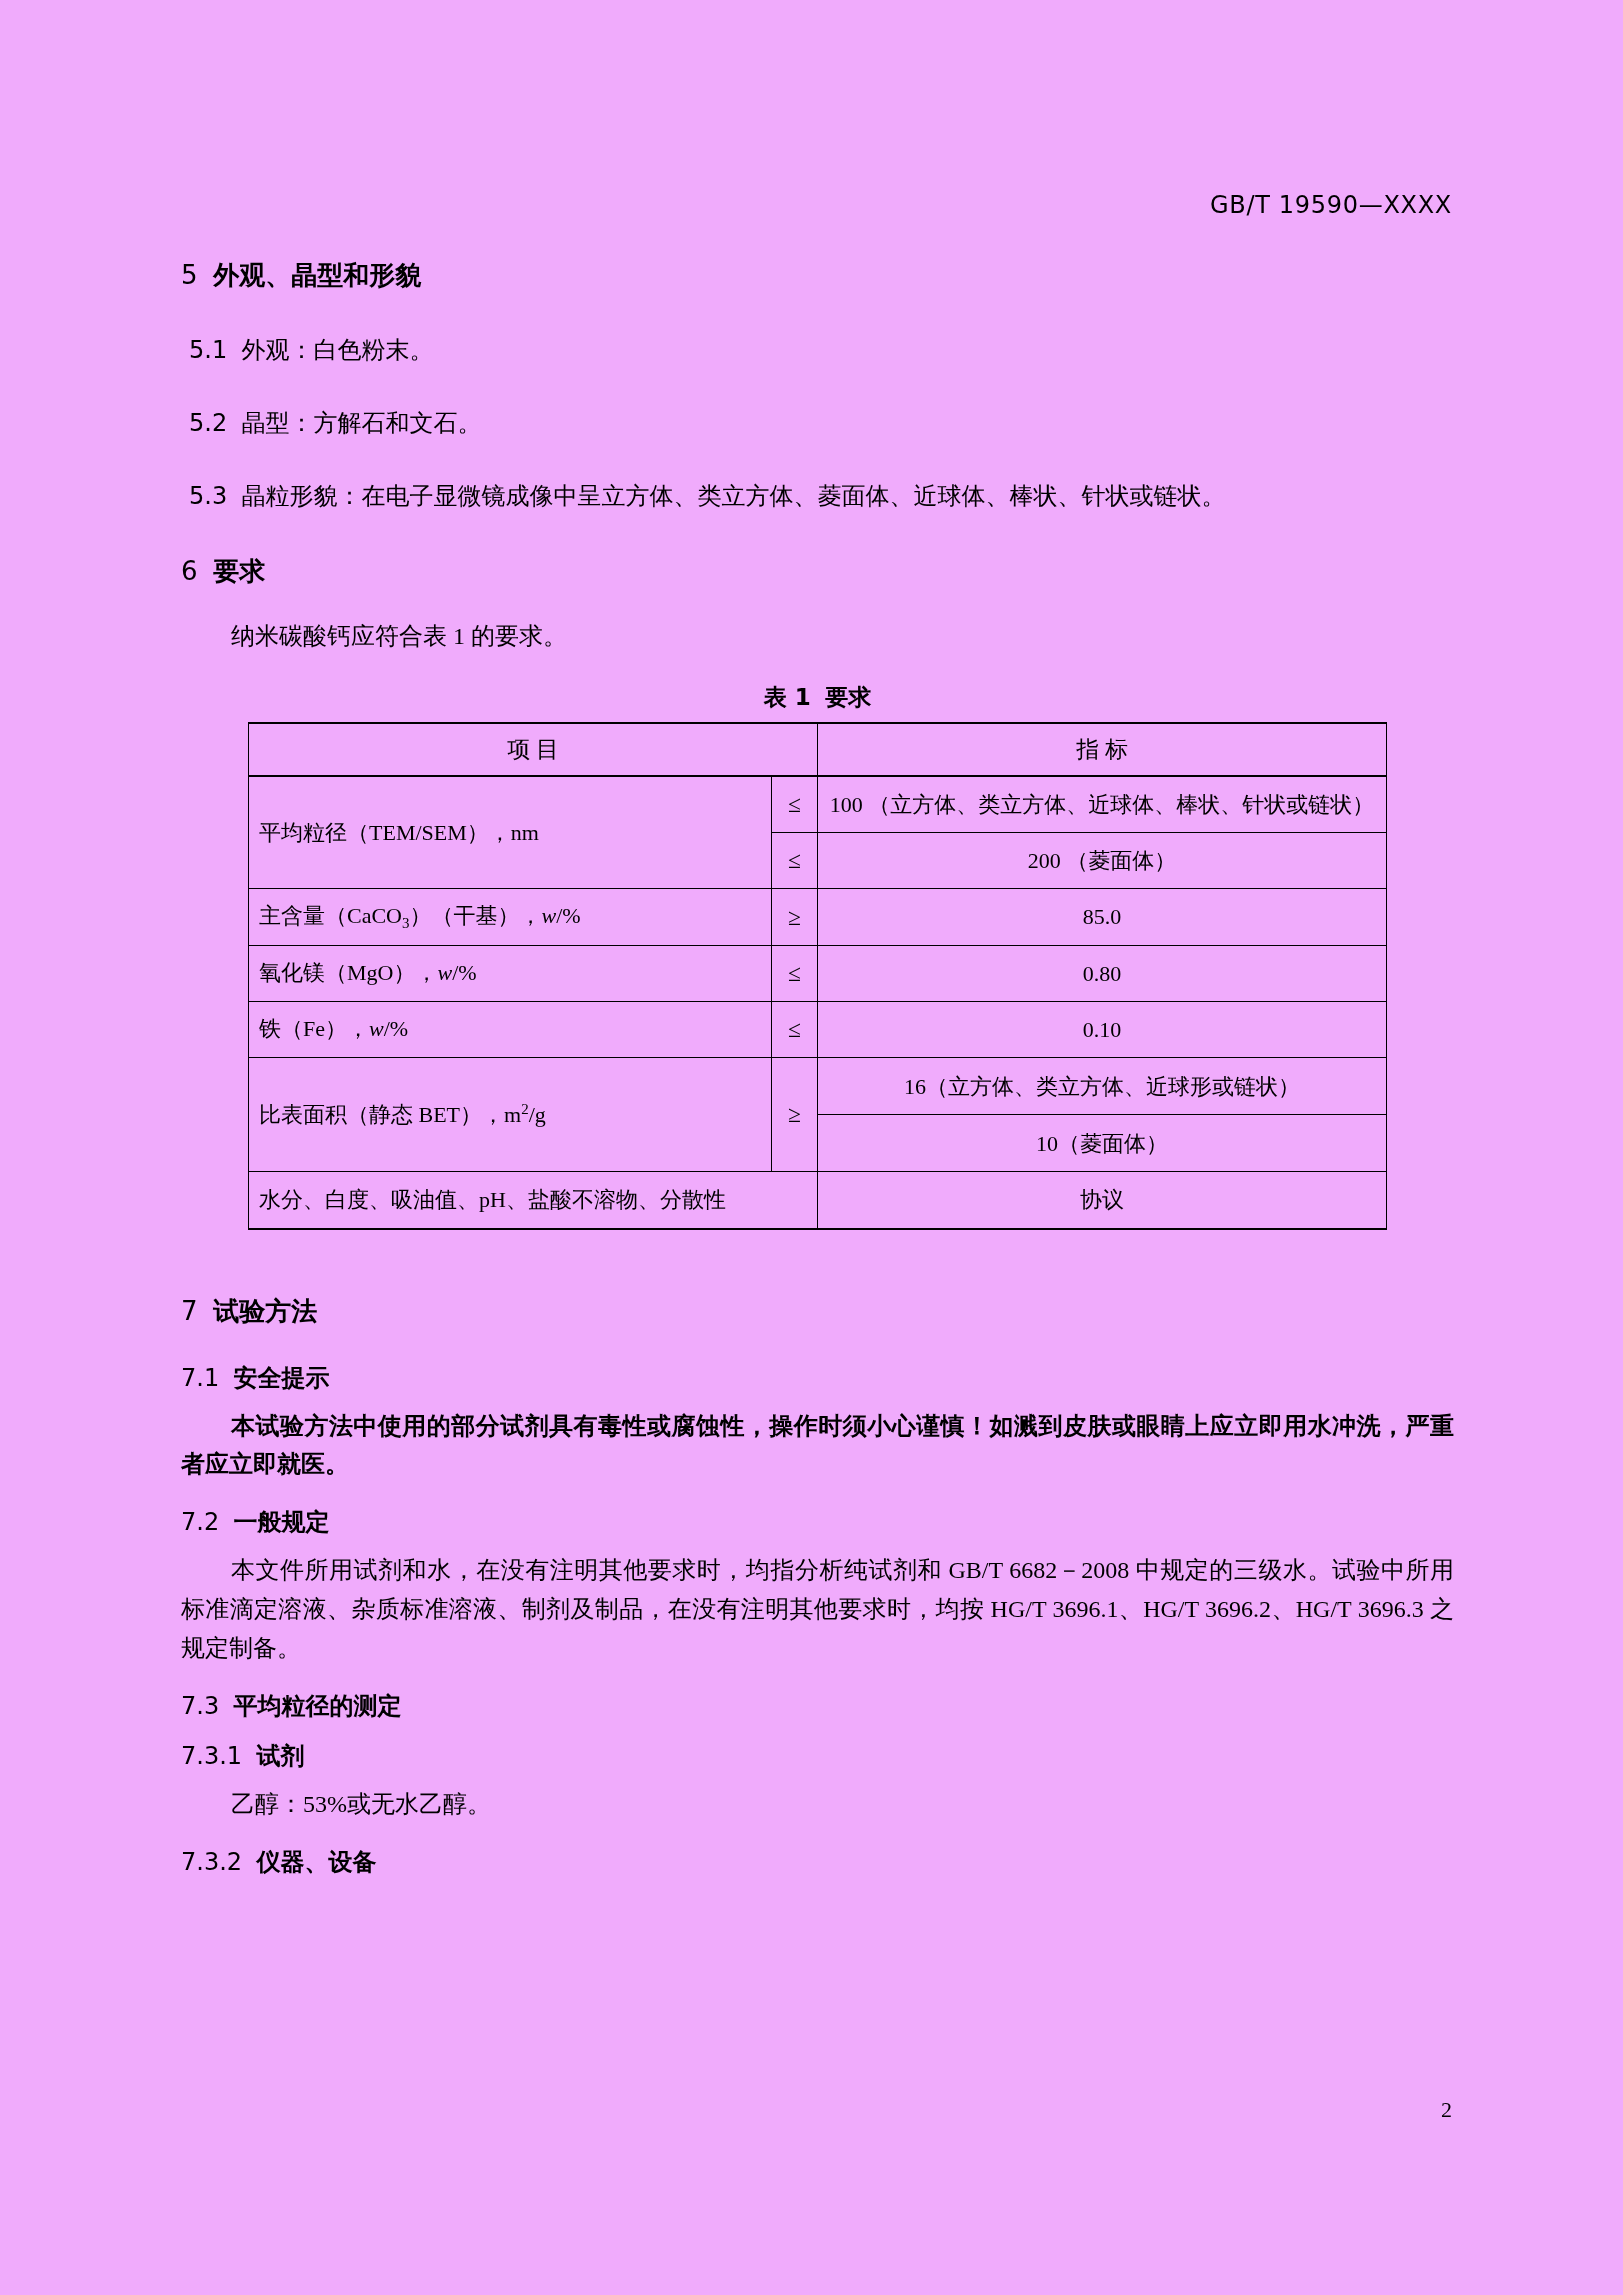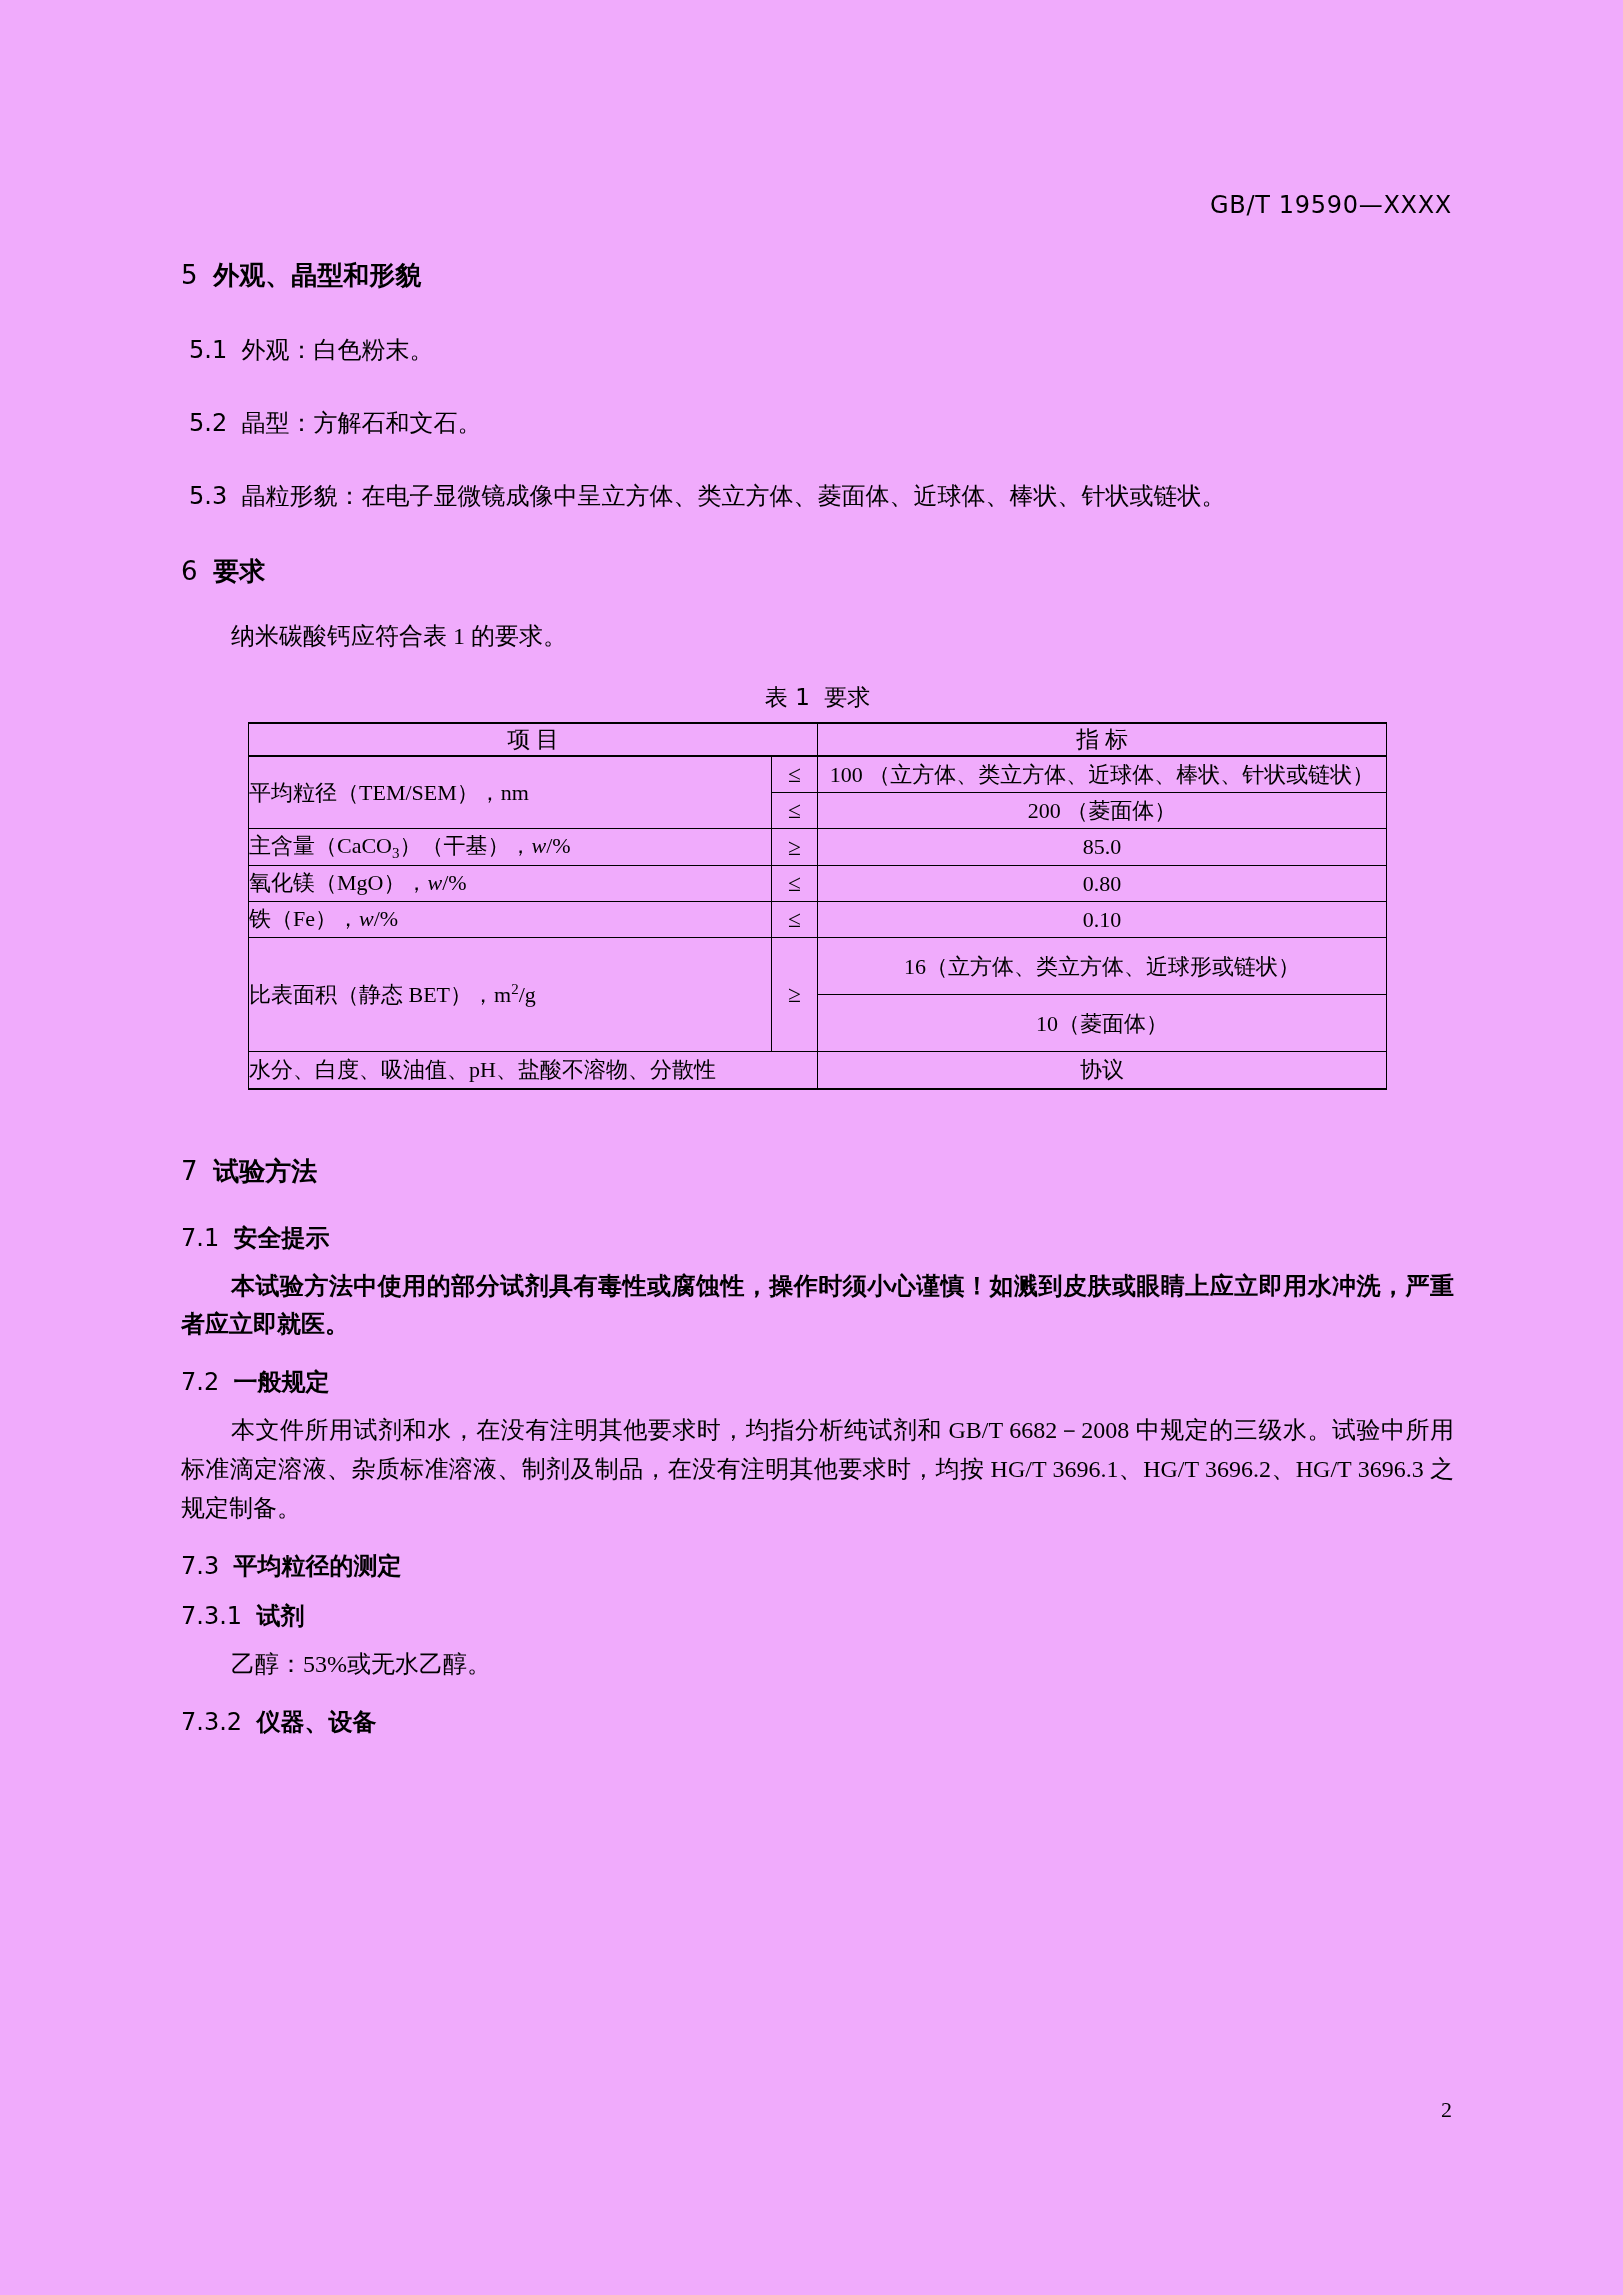--- a/index.html
+++ b/index.html
@@ -83,37 +83,37 @@
 
   .spacer-xl { height: 42px; }
   .spacer-lg { height: 33px; }
   .spacer-md { height: 26px; }
   .spacer-sm { height: 17px; }
 
   
   .table-title {
     font-family: "DejaVu Sans", sans-serif;
     font-size: 23px;
-    font-weight: normal;
+    font-weight: bold;
     text-align: center;
     margin: 0;
     padding-bottom: 9.2px;
   }
   .table-title .gap { display: inline-block; width: 14.4px; }
 
   table.req {
     border-collapse: collapse;
     width: 1139px;
     margin: 0 auto;
     table-layout: fixed;
     font-size: 22px;
   }
   table.req td, table.req th {
     border: 1px solid #000;
-    padding: 0;
+    padding: 10px;
     font-weight: normal;
     vertical-align: middle;
   }
   table.req .outer-top    { border-top-width: 2.6px; }
   table.req .outer-bottom { border-bottom-width: 2.6px; }
   table.req .hdr-sep      { border-bottom-width: 2px; }
 
   .cell-item {
     text-align: left;
     padding: 9.2px 0 9.2px 11.8px;

